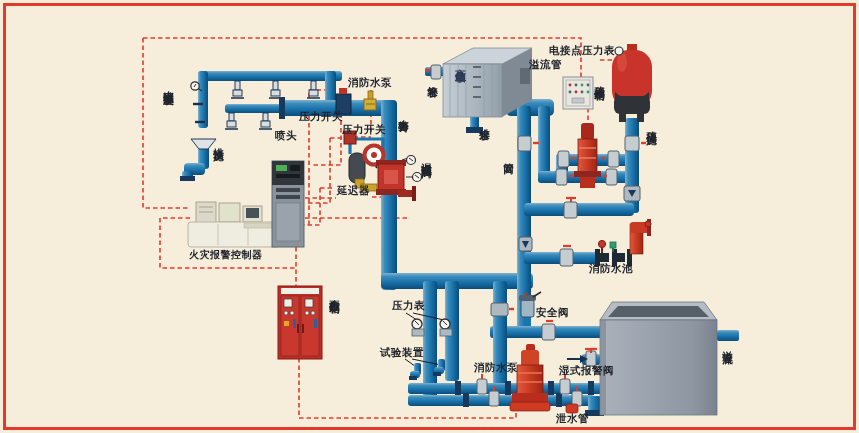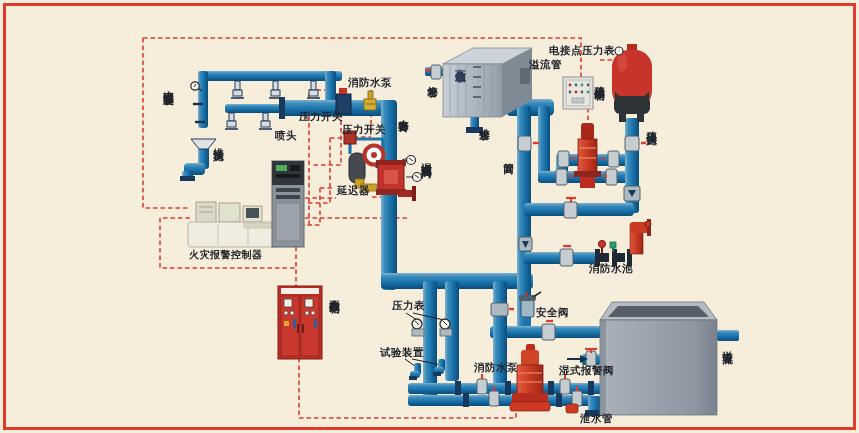--- a/index.html
+++ b/index.html
@@ -431,21 +431,21 @@
   <div class="lbl" style="left:342px;top:124px;">压力开关</div>
   <div class="lbl v" style="left:398px;top:111px;height:48px;">水力警铃</div>
   <div class="lbl" style="left:337px;top:185px;text-align:center;">延迟器</div>
   <div class="lbl v" style="left:421px;top:155px;height:56px;">湿式报警阀</div>
   <div class="lbl big" style="left:189px;top:250px;">火灾报警控制器</div>
   <div class="lbl v" style="left:329px;top:291px;height:64px;">水泵控制箱</div>
   <div class="lbl" style="left:392px;top:300px;">压力表</div>
   <div class="lbl" style="left:380px;top:347px;">试验装置</div>
   <div class="lbl" style="left:474px;top:362px;">消防水泵</div>
   <div class="lbl" style="left:559px;top:365px;">湿式报警阀</div>
-  <div class="lbl" style="left:580px;top:413px;">泄水管</div>
+  <div class="lbl" style="left:556px;top:413px;">泄水管</div>
   <div class="lbl v" style="left:722px;top:343px;height:40px;">溢流管</div>
   <div class="lbl" style="left:589px;top:263px;">消防水池</div>
   <div class="lbl" style="left:536px;top:294px;margin-top:13px;">安全阀</div>
   <div class="lbl v" style="left:503px;top:155px;height:32px;">管网</div>
   <div class="lbl v on-tank" style="left:454px;top:60px;height:48px;">高位水箱</div>
   <div class="lbl v" style="left:427px;top:77px;height:40px;">补水管</div>
   <div class="lbl v" style="left:479px;top:120px;height:40px;">排水管</div>
   <div class="lbl" style="left:529px;top:59px;">溢流管</div>
   <div class="lbl" style="left:549px;top:45px;">电接点压力表</div>
   <div class="lbl v" style="left:594px;top:78px;height:50px;">稳压控制箱</div>

